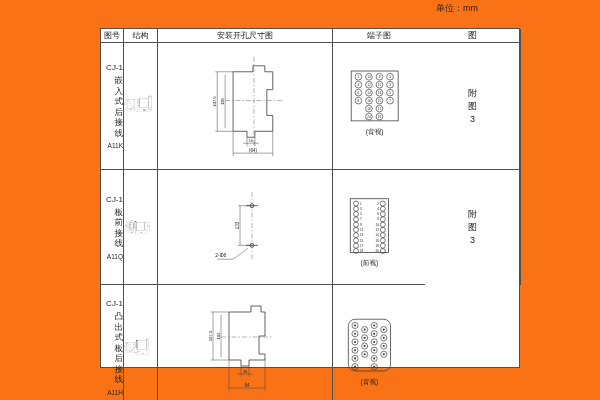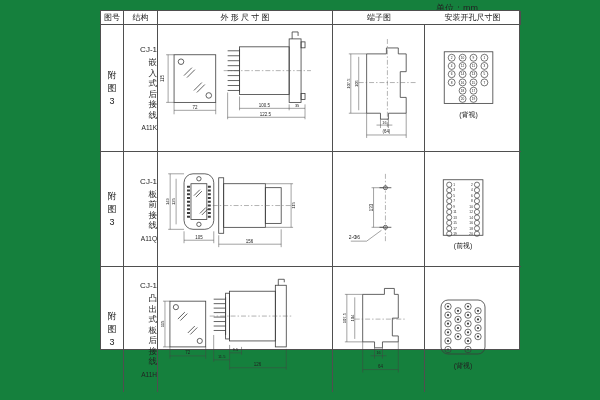--- a/index.html
+++ b/index.html
@@ -1,19 +1,19 @@
 <!DOCTYPE html>
 <html><head>
 <meta charset="utf-8">
 <style>
   html,body{margin:0;padding:0;background:#fff;}
-  .page{position:relative;width:600px;height:400px;background:#15803d;overflow:hidden;
+  .page{position:relative;width:600px;height:400px;background:#f97316;overflow:hidden;
         font-family:"Liberation Sans","DejaVu Sans",sans-serif;color:#222;}
   .unit{position:absolute;left:436px;top:2px;font-size:9px;color:#222;}
-  .spec-table{position:absolute;left:100px;top:10px;width:420px;height:340px;
+  .spec-table{position:absolute;left:100px;top:28px;width:420px;height:340px;
               display:grid;grid-template-columns:23px 34px 175px 92px 96px;
               grid-template-rows:14px 127px 115px 125px;
               border:1px solid #4f4f4f;box-sizing:border-box;background:#fff;}
   .c{border-right:1px solid #4f4f4f;border-bottom:1px solid #4f4f4f;box-sizing:border-box;
      display:flex;align-items:center;justify-content:center;overflow:hidden;position:relative;}
   .nr{border-right:none;}
   .nb{border-bottom:none;}
   .hd{font-size:8px;white-space:nowrap;}
   .vtext{white-space:pre-line;text-align:center;font-size:8.5px;line-height:10.5px;}
   .figtext{white-space:pre-line;text-align:center;font-size:9px;line-height:13px;}
@@ -35,23 +35,22 @@
 </head>
 <body>
 
 <div class="page">
   <div class="unit">单位：mm</div>
 
   <div class="spec-table">
 
     <div class="c hd">图号</div>
     <div class="c hd">结构</div>
-    <div class="c hd">外 形 尺 寸 图</div>
+    <div class="c hd">安装开孔尺寸图</div>
     <div class="c hd nr">端子图</div>
-    <div class="c hd">安装开孔尺寸图</div>
 
     <div class="c">
       <div class="figtext">附
 图
 3</div>
     </div>
     <div class="c structure-cell">
       <div class="model">CJ-1</div>
       <div class="vtext">嵌
 入

